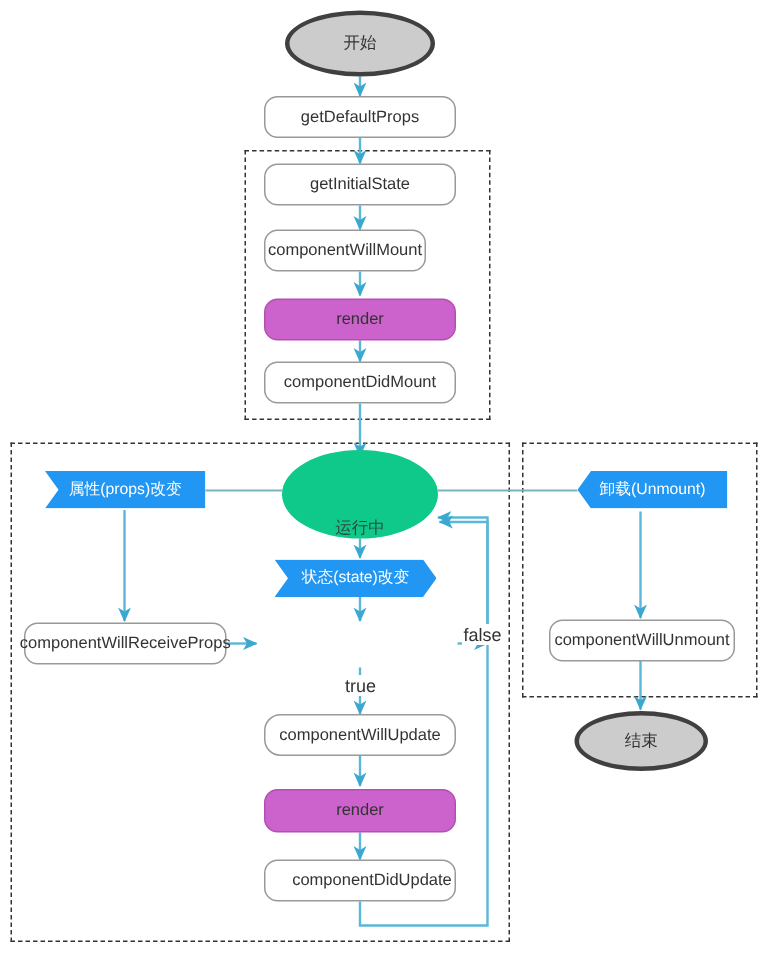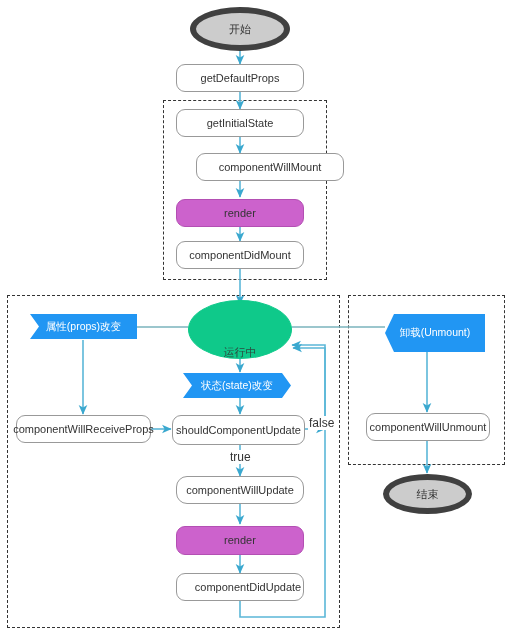--- a/index.html
+++ b/index.html
@@ -32,21 +32,21 @@
     box-sizing: border-box;
     display: flex;
     align-items: center;
     justify-content: center;
     text-align: center;
     line-height: 1.1;
   }
 
   .ellipse {
     background: #cccccc;
-    border: 6px solid #404040;
+    border: 3px solid #404040;
     border-radius: 50%;
     color: #333333;
     font-size: 11px;
   }
 
   .rbox {
     background: #ffffff;
     border: 1px solid #999999;
     border-radius: 9px;
     color: #333333;
@@ -178,21 +178,21 @@
   </div>
 
   <div class="node rbox" style="left:176px; top:64px; width:128px; height:28px;">
     <span>getDefaultProps</span>
   </div>
 
   <div class="node rbox" style="left:176px; top:109px; width:128px; height:28px;">
     <span>getInitialState</span>
   </div>
 
-  <div class="node rbox" style="left:176px; top:153px; width:148px; height:28px;margin-left:20px;">
+  <div class="node rbox" style="left:176px; top:153px; width:108px; height:28px;">
     <span>componentWillMount</span>
   </div>
 
   <div class="node rbox render" style="left:176px; top:199px; width:128px; height:28px;">
     <span>render</span>
   </div>
 
   <div class="node rbox" style="left:176px; top:241px; width:128px; height:28px;">
     <span>componentDidMount</span>
   </div>
@@ -202,31 +202,28 @@
   </div>
 
   <div class="banner notch-left" style="left:30px; top:314px; width:107px; height:25px;">
     <span>属性(props)改变</span>
   </div>
 
   <div class="banner notch-left-point-right" style="left:183px; top:373px; width:108px; height:25px;">
     <span>状态(state)改变</span>
   </div>
 
-  <div class="banner point-left" style="left:385px; top:314px; width:100px; height:38px;">
+  <div class="banner point-left" style="left:385px; top:314px; width:100px; height:25px;">
     <span>卸载(Unmount)</span>
   </div>
 
   <div class="node rbox" style="left:16px; top:415px; width:135px; height:28px;">
     <span>componentWillReceiveProps</span>
   </div>
 
-  <div class="node rbox" style="left:172px; top:415px; width:133px; height:30px;">
-    <span>shouldComponentUpdate</span>
-  </div>
 
   <div class="node rbox" style="left:176px; top:476px; width:128px; height:28px;border-radius:11px;">
     <span>componentWillUpdate</span>
   </div>
 
   <div class="node rbox render" style="left:176px; top:526px; width:128px; height:29px;">
     <span>render</span>
   </div>
 
   <div class="node rbox" style="left:176px; top:573px; width:128px; height:28px;padding-left:16px;">

